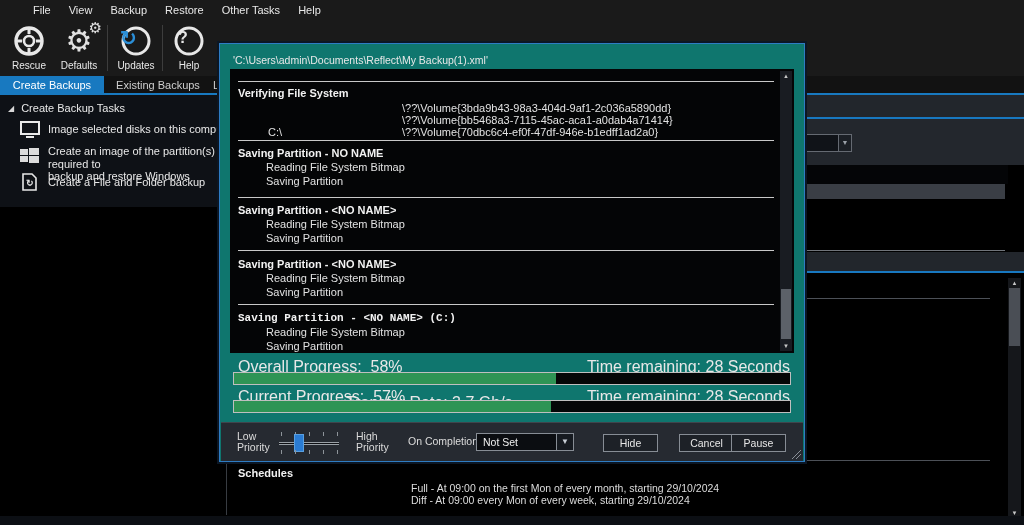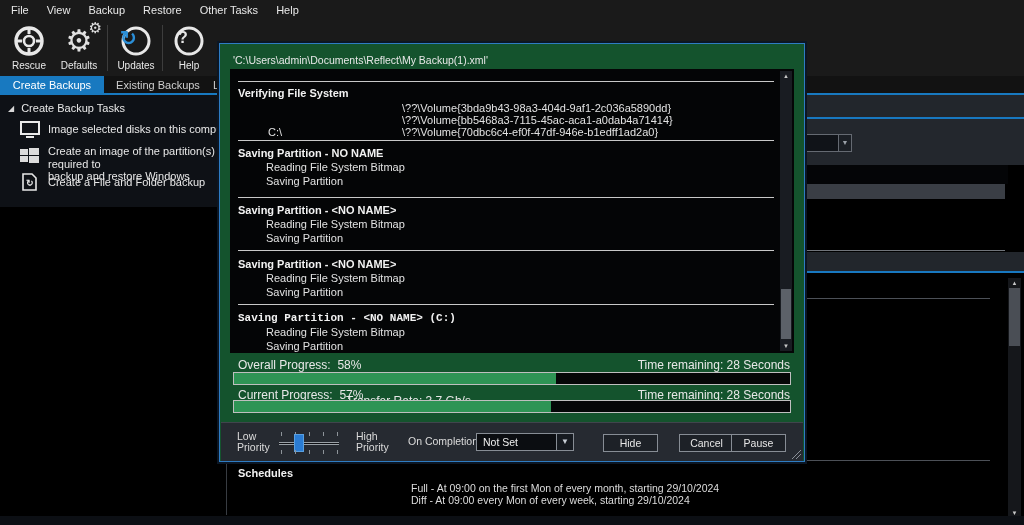--- a/index.html
+++ b/index.html
@@ -3,21 +3,21 @@
 <meta charset="utf-8">
 <style>
   * { margin:0; padding:0; box-sizing:border-box; }
   html,body { width:1024px; height:525px; background:#000; overflow:hidden; }
   body { font-family:"Liberation Sans", sans-serif; color:#e6e6e6; }
   #screen { position:relative; width:1024px; height:525px; background:#000; overflow:hidden; }
   .abs { position:absolute; }
 
   
   .topstrip { left:0; top:0; width:1024px; height:76px; background:#1a1a1a; }
-  .menubar { left:0; top:0; width:1024px; height:20px; display:flex; align-items:center; padding-left:2px; }
+  .menubar { left:0; top:0; width:1024px; height:20px; display:flex; align-items:center; padding-left:24px; }
   .menu-item { font-size:11px; color:#e8e8e8; padding:3px 9px; cursor:default; }
   .toolbar-btn { top:23px; width:48px; height:52px; text-align:center; }
   .toolbar-btn .tb-icon { height:36px; display:flex; align-items:center; justify-content:center; }
   .toolbar-btn .tb-label { font-size:10px; color:#e8e8e8; margin-top:1px; }
   .tb-sep { top:25px; width:1px; height:46px; background:#3d3d3d; }
 
   
   .tabrow { left:0; top:76px; width:1024px; height:17px; background:#121212; }
   .tab { position:absolute; top:0; height:17px; font-size:11px; display:flex; align-items:center; justify-content:center; color:#cfcfcf; }
   .tab.active { background:#1879c0; color:#fff; }
@@ -34,33 +34,33 @@
   .frag { background:#22262c; }
   .blueline { background:#1878c0; }
   .bg-combo { left:806px; top:134px; width:46px; height:18px; background:#101318; border:1px solid #656a72; }
   .bg-combo .arrowbox { position:absolute; right:0; top:0; width:13px; height:16px; border-left:1px solid #656a72; background:#1b1f25; color:#9aa0a8; font-size:7px; text-align:center; line-height:16px; }
   .thinline { background:#4c5057; height:1px; }
   .bg-scrollbar { left:1008px; top:278px; width:13px; height:240px; background:#15171b; }
   .bg-scroll-thumb { position:absolute; left:1px; top:10px; width:11px; height:58px; background:#4a4e55; }
   .scroll-arrow { position:absolute; left:0; width:13px; height:10px; color:#c8c8c8; font-size:6px; text-align:center; line-height:10px; }
 
   
-  .dialog { left:219px; top:43px; width:586px; height:419px; background:#14532d; border:1px solid #2e7cc3; box-shadow:0 0 0 2px #0b1624; }
+  .dialog { left:219px; top:43px; width:586px; height:419px; background:#0f766e; border:1px solid #2e7cc3; box-shadow:0 0 0 2px #0b1624; }
   .dlg-title { position:absolute; left:13px; top:10px; font-size:10.5px; color:#e8e8e8; }
   .log { position:absolute; left:10px; top:25px; width:564px; height:284px; background:#040506; }
   .log-sep { position:absolute; left:8px; width:536px; height:1px; background:#c8c8c8; }
   .log-hdr { position:absolute; left:8px; font-size:11px; font-weight:bold; color:#f2f2f2; white-space:nowrap; }
   .log-sub { position:absolute; left:36px; font-size:11px; color:#e2e2e2; white-space:nowrap; }
   .log-mount { position:absolute; left:38px; font-size:11px; color:#e2e2e2; }
   .log-guid { position:absolute; left:172px; font-size:11px; color:#e2e2e2; white-space:nowrap; }
   .log-scroll { position:absolute; left:550px; top:2px; width:12px; height:280px; background:#191c22; }
   .log-thumb { position:absolute; left:1px; top:218px; width:10px; height:50px; background:#5c6169; }
 
   
-  .prog-label { position:absolute; font-size:12px; color:#e8e8e8; white-space:nowrap; }
+  .prog-label { position:absolute; font-size:16px; color:#e8e8e8; white-space:nowrap; }
   .bar { position:absolute; left:13px; width:558px; height:13px; border:1px solid #bfbfbf; background:#050607; }
   .bar-fill { height:100%; background:#2e9455; }
 
   
   .ctrl { position:absolute; left:1px; top:378px; width:582px; height:39px; background:#262a31; border-top:1px solid #40454c; }
   .ctrl-label { position:absolute; font-size:10.5px; color:#dcdcdc; white-space:pre-line; line-height:11px; }
   .slider-track { position:absolute; left:58px; top:19px; width:60px; height:3px; background:#0d0f13; border-top:1px solid #9aa0a6; border-bottom:1px solid #9aa0a6; }
   .slider-thumb { position:absolute; left:73px; top:11px; width:10px; height:18px; background:#2b7cd3; border:1px solid #5aa0e0; }
   .tick { position:absolute; width:1px; height:4px; background:#8e949a; }
   .combo { position:absolute; left:255px; top:10px; width:98px; height:18px; background:#0b0d11; border:1px solid #878d95; font-size:10.5px; color:#f0f0f0; line-height:16px; padding-left:6px; }

